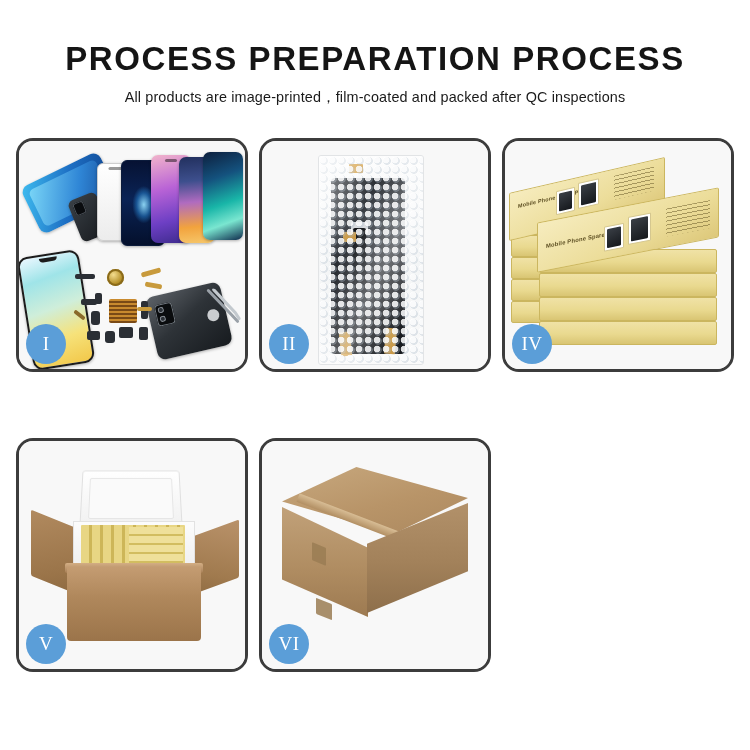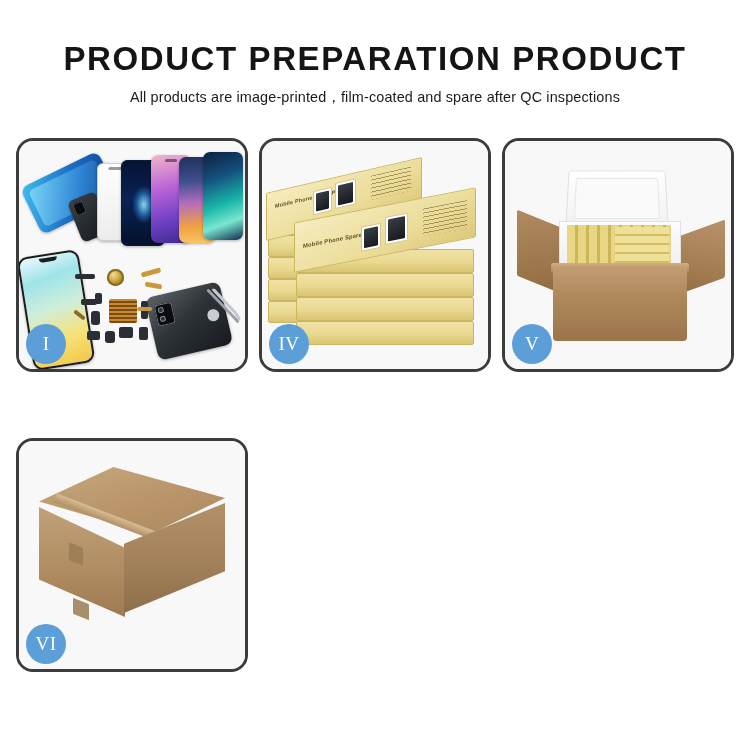--- a/index.html
+++ b/index.html
@@ -483,22 +483,22 @@
     opacity: .85;
     border-radius: 1px;
   }
 
   .sr { position: absolute; width: 1px; height: 1px; overflow: hidden; clip: rect(0 0 0 0); }
 </style>
 </head>
 <body>
 
 <div class="header">
-  <h1 class="page-title">PRODUCT PREPARATION PRODUCT</h1>
-  <p class="page-subtitle">All products are image-printed，film-coated and spare after QC inspections</p>
+  <h1 class="page-title">PROCESS PREPARATION PROCESS</h1>
+  <p class="page-subtitle">All products are image-printed，film-coated and packed after QC inspections</p>
 </div>
 
 <div class="grid">
 
   <div class="panel">
     <div class="panel-stage">
 
       <div class="ph p1-blue">
         <div class="p1-blue-in"></div>
       </div>
@@ -554,20 +554,38 @@
         <path d="M2 3 L30 22 L37 27" stroke="#9aa1a8" stroke-width="3" fill="none" stroke-linecap="round"></path>
         <path d="M7 1 L33 19 L38 24" stroke="#c3c9ce" stroke-width="3" fill="none" stroke-linecap="round"></path>
         <circle cx="12" cy="26" r="6" fill="#e8eaec" opacity=".85"></circle>
       </svg>
 
     </div>
     <div class="badge">I</div>
     <span class="sr">Phone LCD screens, display assemblies and spare components laid out</span>
   </div>
 
+  <div class="panel">
+    <div class="panel-stage">
+      <div class="p2-bag">
+        <div class="p2-lcd">
+          <span class="conn"></span>
+          <span class="ribbon"></span>
+        </div>
+        <div class="p2-tape" style="left:30px;top:8px;width:14px;height:9px;"></div>
+        <div class="p2-tape" style="left:24px;top:76px;width:13px;height:10px;"></div>
+        <div class="p2-tape" style="left:21px;top:176px;width:11px;height:24px;transform:rotate(-6deg);"></div>
+        <div class="p2-tape" style="left:66px;top:172px;width:11px;height:26px;transform:rotate(5deg);"></div>
+        <div class="p2-bubbles"></div>
+        <div class="p2-sheen"></div>
+      </div>
+    </div>
+    <div class="badge">II</div>
+    <span class="sr">Individual LCD screen sealed in bubble wrap bag</span>
+  </div>
 
 
   <div class="panel">
     <div class="panel-stage">
       <div class="p4-stack">
 
         <div class="p4-box" style="left:2px;top:56px;width:118px;height:20px;"></div>
         <div class="p4-box" style="left:2px;top:78px;width:118px;height:20px;"></div>
         <div class="p4-box" style="left:2px;top:100px;width:118px;height:20px;"></div>
         <div class="p4-box" style="left:2px;top:122px;width:118px;height:20px;"></div>

